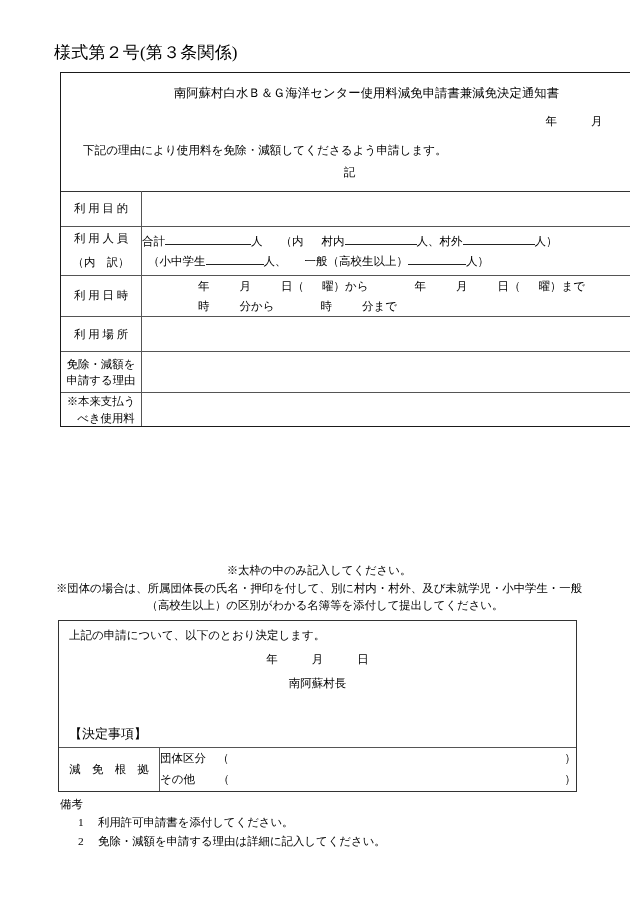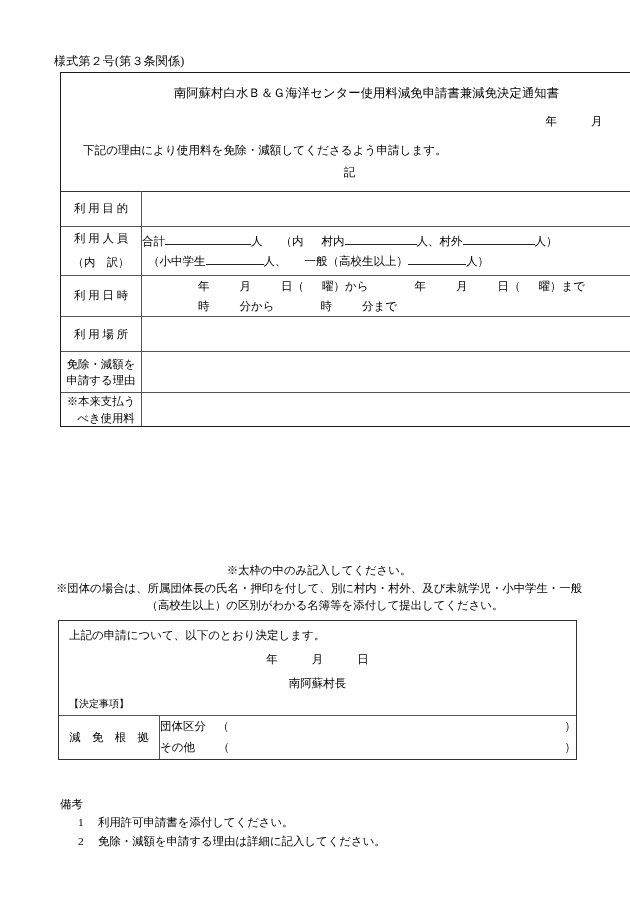--- a/index.html
+++ b/index.html
@@ -20,22 +20,22 @@
     position: absolute;
     left: 0; top: 0;
     width: 630px;
     height: 903px;
   }
 
   
   .form-no {
     position: absolute;
     left: 54px;
-    top: 53px;
-    font-size: 12px;
+    top: 41px;
+    font-size: 17px;
     letter-spacing: 0.2px;
     white-space: nowrap;
   }
 
   
   .app-frame {
     position: absolute;
     left: 60px;
     top: 72px;
     width: 613px;
@@ -205,22 +205,23 @@
     padding: 9px 0 0 0;
     white-space: nowrap;
   }
   .dec-date .gap { display: inline-block; width: 34px; }
   .dec-signer {
     font-size: 11.5px;
     text-align: center;
     padding: 9px 0 0 0;
   }
   .dec-items-label {
-    font-size: 10px;
+    font-size: 13px;
     padding: 6px 0 4px 10px;
+    margin-top: 28px;
   }
   table.dec-table {
     width: 100%;
     border-collapse: collapse;
     table-layout: fixed;
     font-size: 11.5px;
   }
   table.dec-table td {
     border-top: 0.9px solid #555;
     border-right: 0.9px solid #555;

